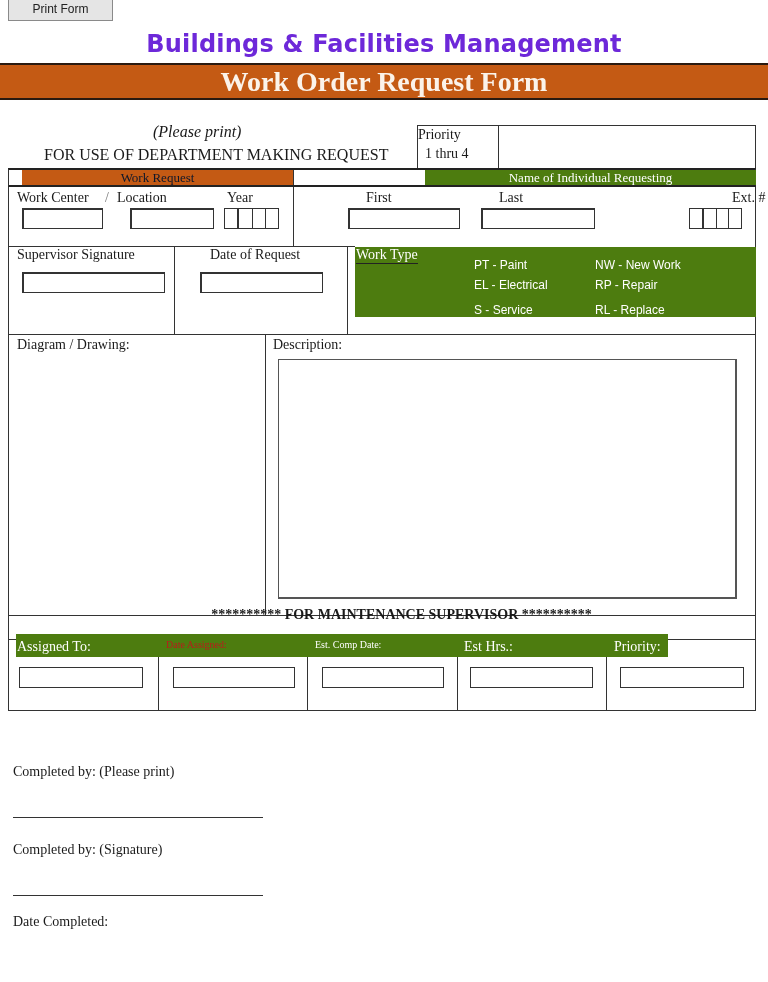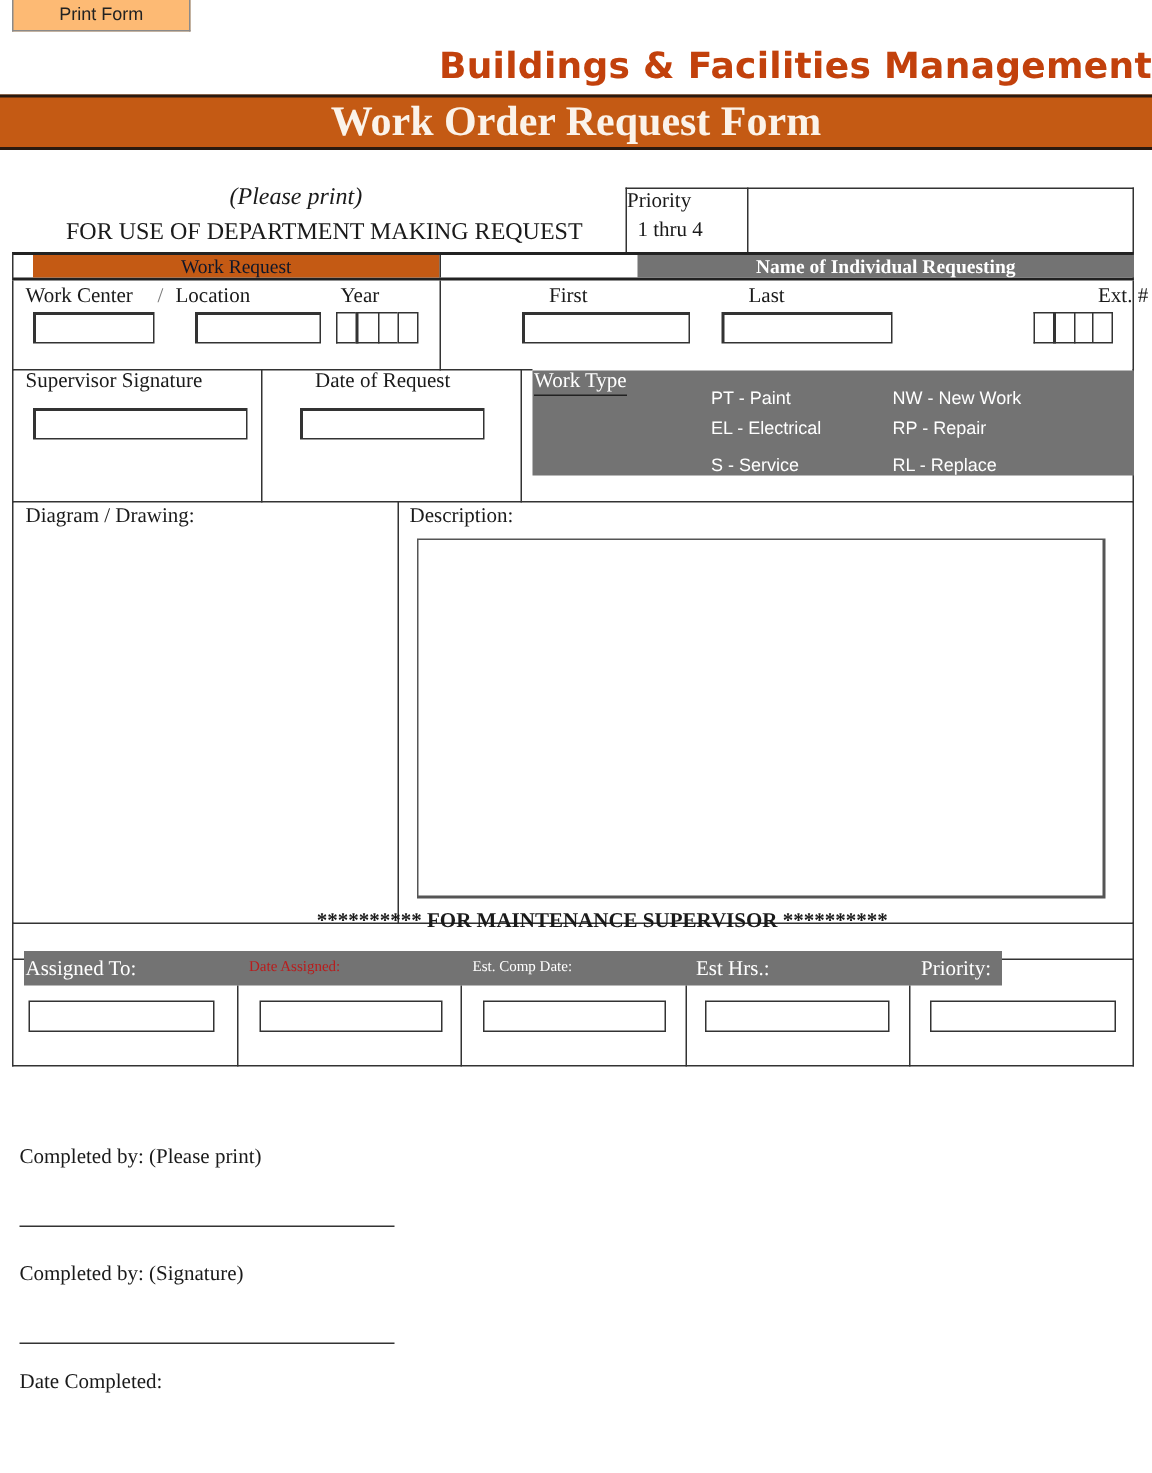--- a/index.html
+++ b/index.html
@@ -1,25 +1,25 @@
 <!DOCTYPE html>
 <html><head>
 <meta charset="utf-8">
 <style>
   html, body { margin: 0; padding: 0; background: #ffffff; }
   body { width: 768px; height: 982px; position: relative; overflow: hidden; font-family: "Liberation Serif", serif; color: #1a1a1a; }
   .abs { position: absolute; box-sizing: border-box; }
-  .print-btn { left: 8px; top: 0; width: 119px; height: 21px; background: #fdba74; border: 1px solid #8a8a8a; border-top: none; font-family: "Liberation Sans", sans-serif; font-size: 12px; text-align: center; line-height: 19px; color: #222; cursor: pointer; }
-  .org-title { left: 0; top: 30px; width: 768px; text-align: right; font-family: "DejaVu Sans", sans-serif; font-weight: bold; font-size: 24px; color: #c2410c; letter-spacing: 0.2px; }
+  .print-btn { left: 8px; top: 0; width: 105px; height: 21px; background: #e5e5e5; border: 1px solid #8a8a8a; border-top: none; font-family: "Liberation Sans", sans-serif; font-size: 12px; text-align: center; line-height: 19px; color: #222; cursor: pointer; }
+  .org-title { left: 0; top: 30px; width: 768px; text-align: center; font-family: "DejaVu Sans", sans-serif; font-weight: bold; font-size: 24px; color: #6d28d9; letter-spacing: 0.2px; }
   .banner { left: 0; top: 63px; width: 768px; height: 37px; background: #c45a14; border-top: 2px solid #2a1a10; border-bottom: 2px solid #2a1a10; color: #fbf3ea; font-weight: bold; font-size: 28px; text-align: center; line-height: 33px; }
   .line-h { height: 0; border-top: 1px solid #333; }
   .line-v { width: 0; border-left: 1px solid #333; }
   .box { border: 1px solid #333; background: #fff; }
   .txt { white-space: nowrap; font-size: 14px; }
-  .navy { background: #737373; color: #ffffff; font-weight: bold; }
+  .navy { background: #4d7c0f; color: #ffffff; }
   .orange { background: #c45a14; color: #0f172a; }
   .sans { font-family: "Liberation Sans", sans-serif; }
   .sig-line { border-top: 1px solid #333; height: 0; }
 </style>
 </head>
 <body>
 
 <div class="abs print-btn">Print Form</div>
 
 <div class="abs org-title">Buildings &amp; Facilities Management</div>

